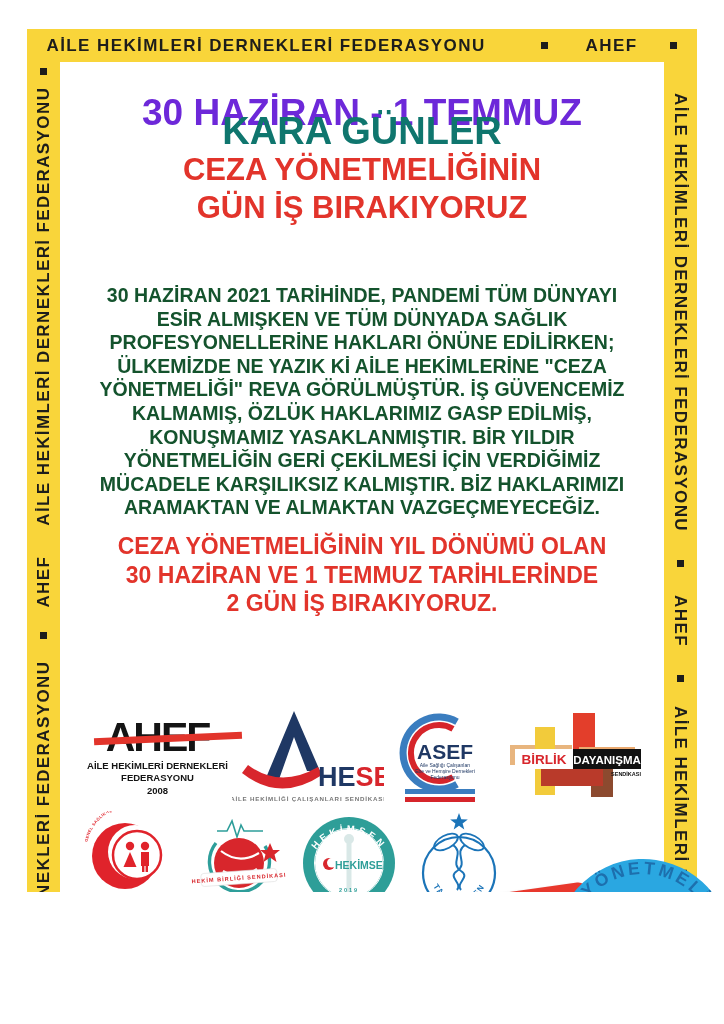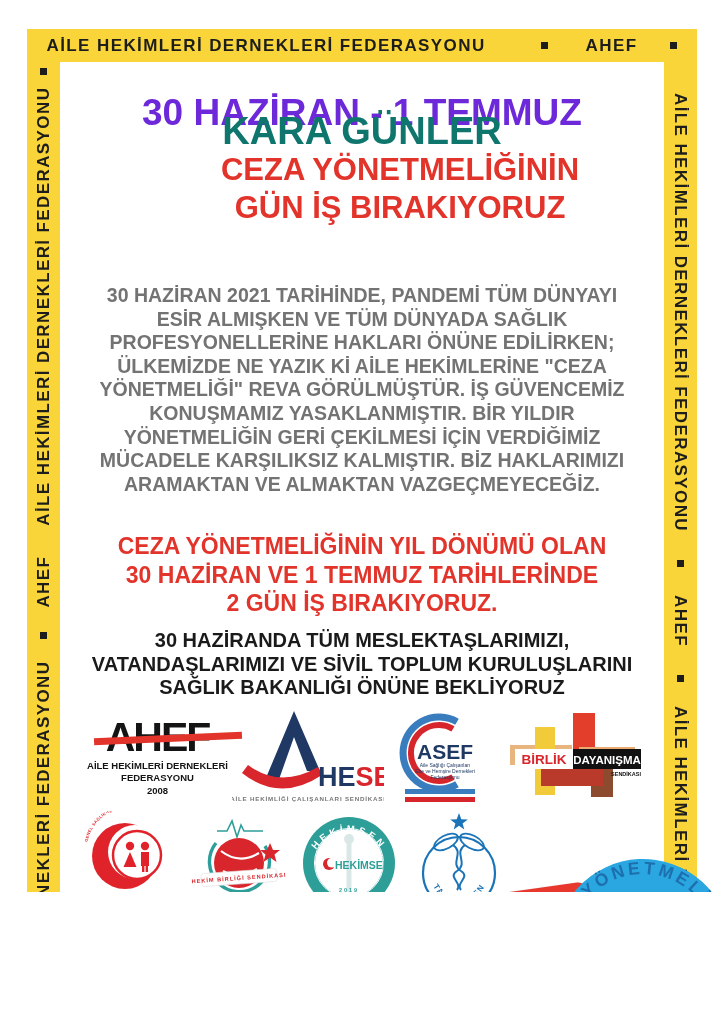--- a/index.html
+++ b/index.html
@@ -17,22 +17,22 @@
   .strip-right{left:697px;top:29px;width:947px;height:33px;transform:rotate(90deg);
                transform-origin:0 0;padding-left:64px;box-sizing:border-box;overflow:hidden;}
   .dot{display:inline-block;width:7px;height:7px;background:#1d1d1b;flex:0 0 auto;}
   .m12{margin-left:12px}.m16{margin-left:16px}.m20{margin-left:20px}.m22{margin-left:22px}
   .m24{margin-left:24px}.m28{margin-left:28px}.m30{margin-left:30px}.m33{margin-left:33px}
   .m38{margin-left:38px}.m50{margin-left:50px}.m55{margin-left:55px}
   
   .cblock{position:absolute;left:61px;width:602px;text-align:center;font-weight:bold;z-index:2;}
   .dates{top:92px;font-size:37px;color:#6d28d9;}
   .kara{top:110px;font-size:38px;color:#0f766e;}
-  .redlines{top:151px;font-size:31px;line-height:37.5px;color:#E2342B;margin-left:38px;}
-  .bodytxt{top:284px;font-size:19.5px;line-height:23.6px;color:#737373;}
+  .redlines{top:151px;font-size:31px;line-height:37.5px;color:#E2342B;}
+  .bodytxt{top:284px;font-size:19.5px;line-height:23.6px;color:#14532d;}
   .redcall{top:532px;font-size:23px;line-height:28.5px;color:#E2342B;text-align:center;}
   .invite{top:629px;font-size:20px;line-height:23.5px;color:#1a1a1a;}
   
   .logorow1{position:absolute;left:85px;top:703px;width:560px;height:108px;display:flex;
             justify-content:space-between;align-items:center;z-index:2;}
   .logorow2{position:absolute;left:85px;top:813px;width:560px;height:100px;display:flex;
             gap:10px;align-items:center;z-index:2;}
   .ahef-logo{width:145px;text-align:center;}
   .ahef-word{position:relative;display:inline-block;font-size:41px;font-weight:bold;
              letter-spacing:-2px;color:#141414;line-height:40px;}
@@ -99,37 +99,33 @@
     <div>CEZA YÖNETMELİĞİNİN</div>
     <div>GÜN İŞ BIRAKIYORUZ</div>
   </div>
 
   <div class="cblock bodytxt">
     <div>30 HAZİRAN 2021 TARİHİNDE, PANDEMİ TÜM DÜNYAYI</div>
     <div>ESİR ALMIŞKEN VE TÜM DÜNYADA SAĞLIK</div>
     <div>PROFESYONELLERİNE HAKLARI ÖNÜNE EDİLİRKEN;</div>
     <div>ÜLKEMİZDE NE YAZIK Kİ AİLE HEKİMLERİNE "CEZA</div>
     <div>YÖNETMELİĞİ" REVA GÖRÜLMÜŞTÜR. İŞ GÜVENCEMİZ</div>
+    <div>KALMAMIŞ, ÖZLÜK HAKLARIMIZ GASP EDİLMİŞ,</div>
     <div>KONUŞMAMIZ YASAKLANMIŞTIR. BİR YILDIR</div>
     <div>YÖNETMELİĞİN GERİ ÇEKİLMESİ İÇİN VERDİĞİMİZ</div>
     <div>MÜCADELE KARŞILIKSIZ KALMIŞTIR. BİZ HAKLARIMIZI</div>
     <div>ARAMAKTAN VE ALMAKTAN VAZGEÇMEYECEĞİZ.</div>
   </div>
 
   <div class="cblock redcall">
     <div>CEZA YÖNETMELİĞİNİN YIL DÖNÜMÜ OLAN</div>
     <div>30 HAZİRAN VE 1 TEMMUZ TARİHLERİNDE</div>
     <div>2 GÜN İŞ BIRAKIYORUZ.</div>
   </div>
 
-  <div class="cblock invite">
-    <div>30 HAZİRANDA TÜM MESLEKTAŞLARIMIZI,</div>
-    <div>VATANDAŞLARIMIZI VE SİVİL TOPLUM KURULUŞLARINI</div>
-    <div>SAĞLIK BAKANLIĞI ÖNÜNE BEKLİYORUZ</div>
-  </div>
 
   <div class="logorow1">
 
     <div class="ahef-logo">
       <span class="ahef-word">
         <span>AHEF</span>
         <span class="ahef-bar"></span>
       </span>
       <div class="ahef-sub">
         <div>AİLE HEKİMLERİ DERNEKLERİ</div>

